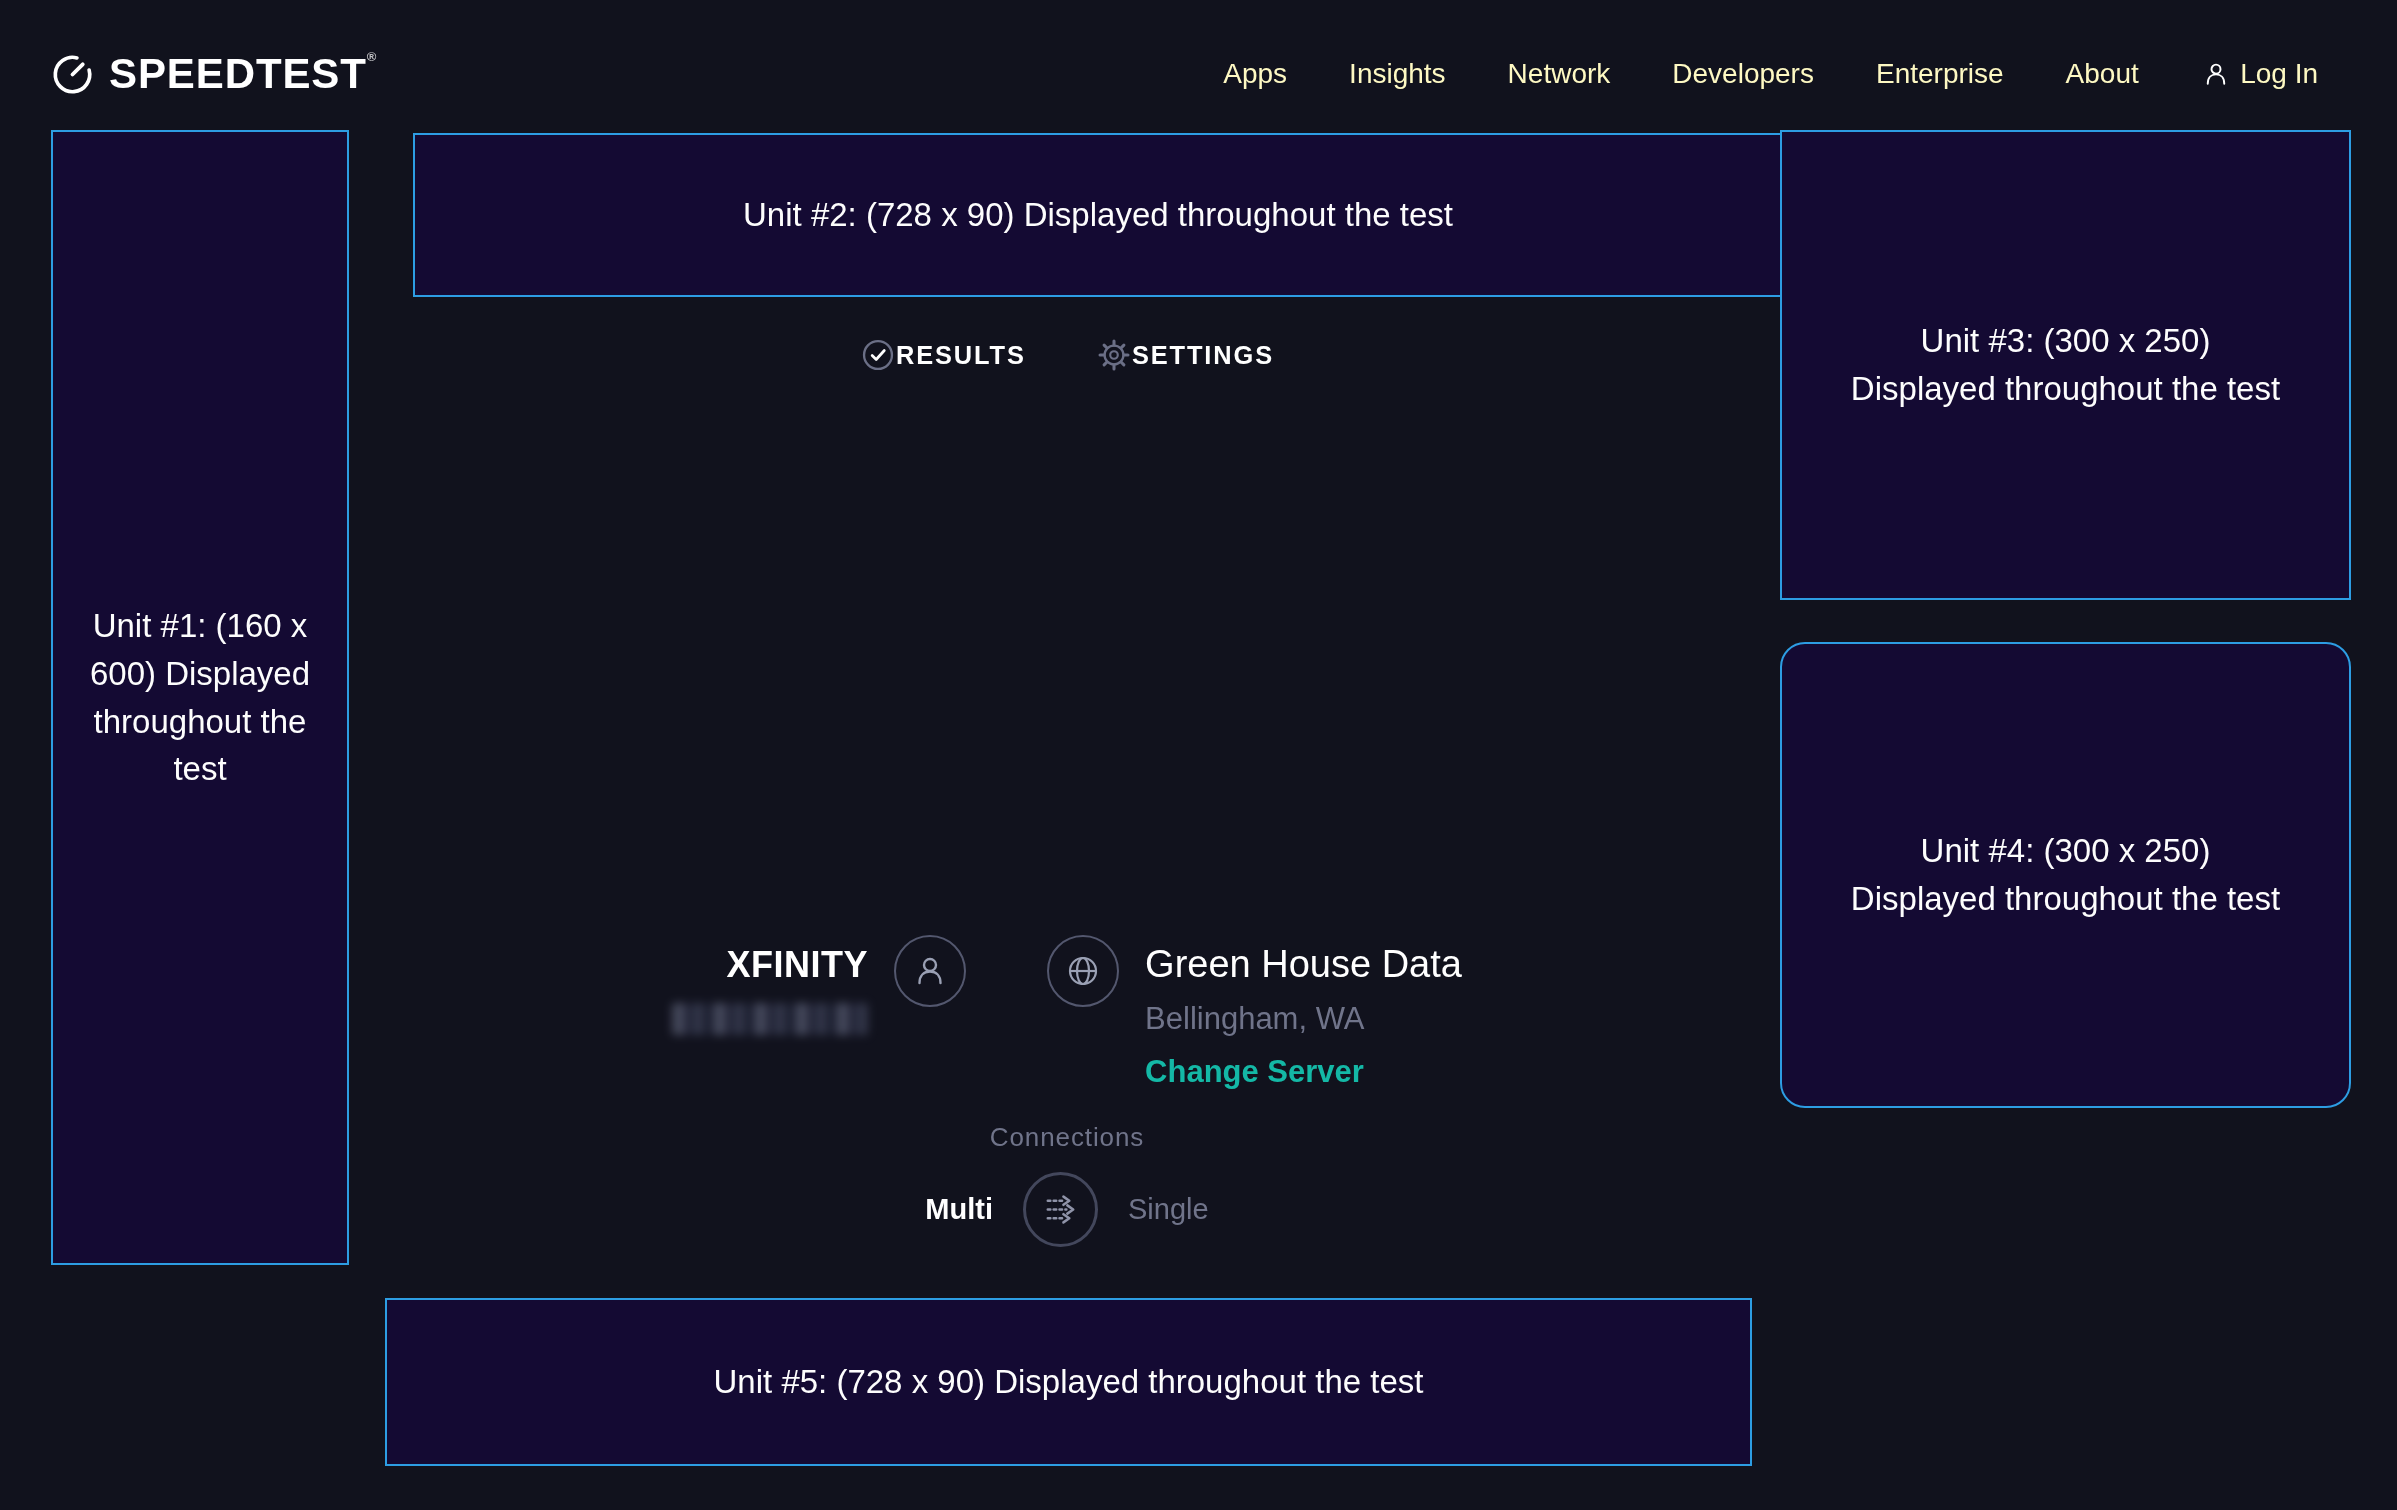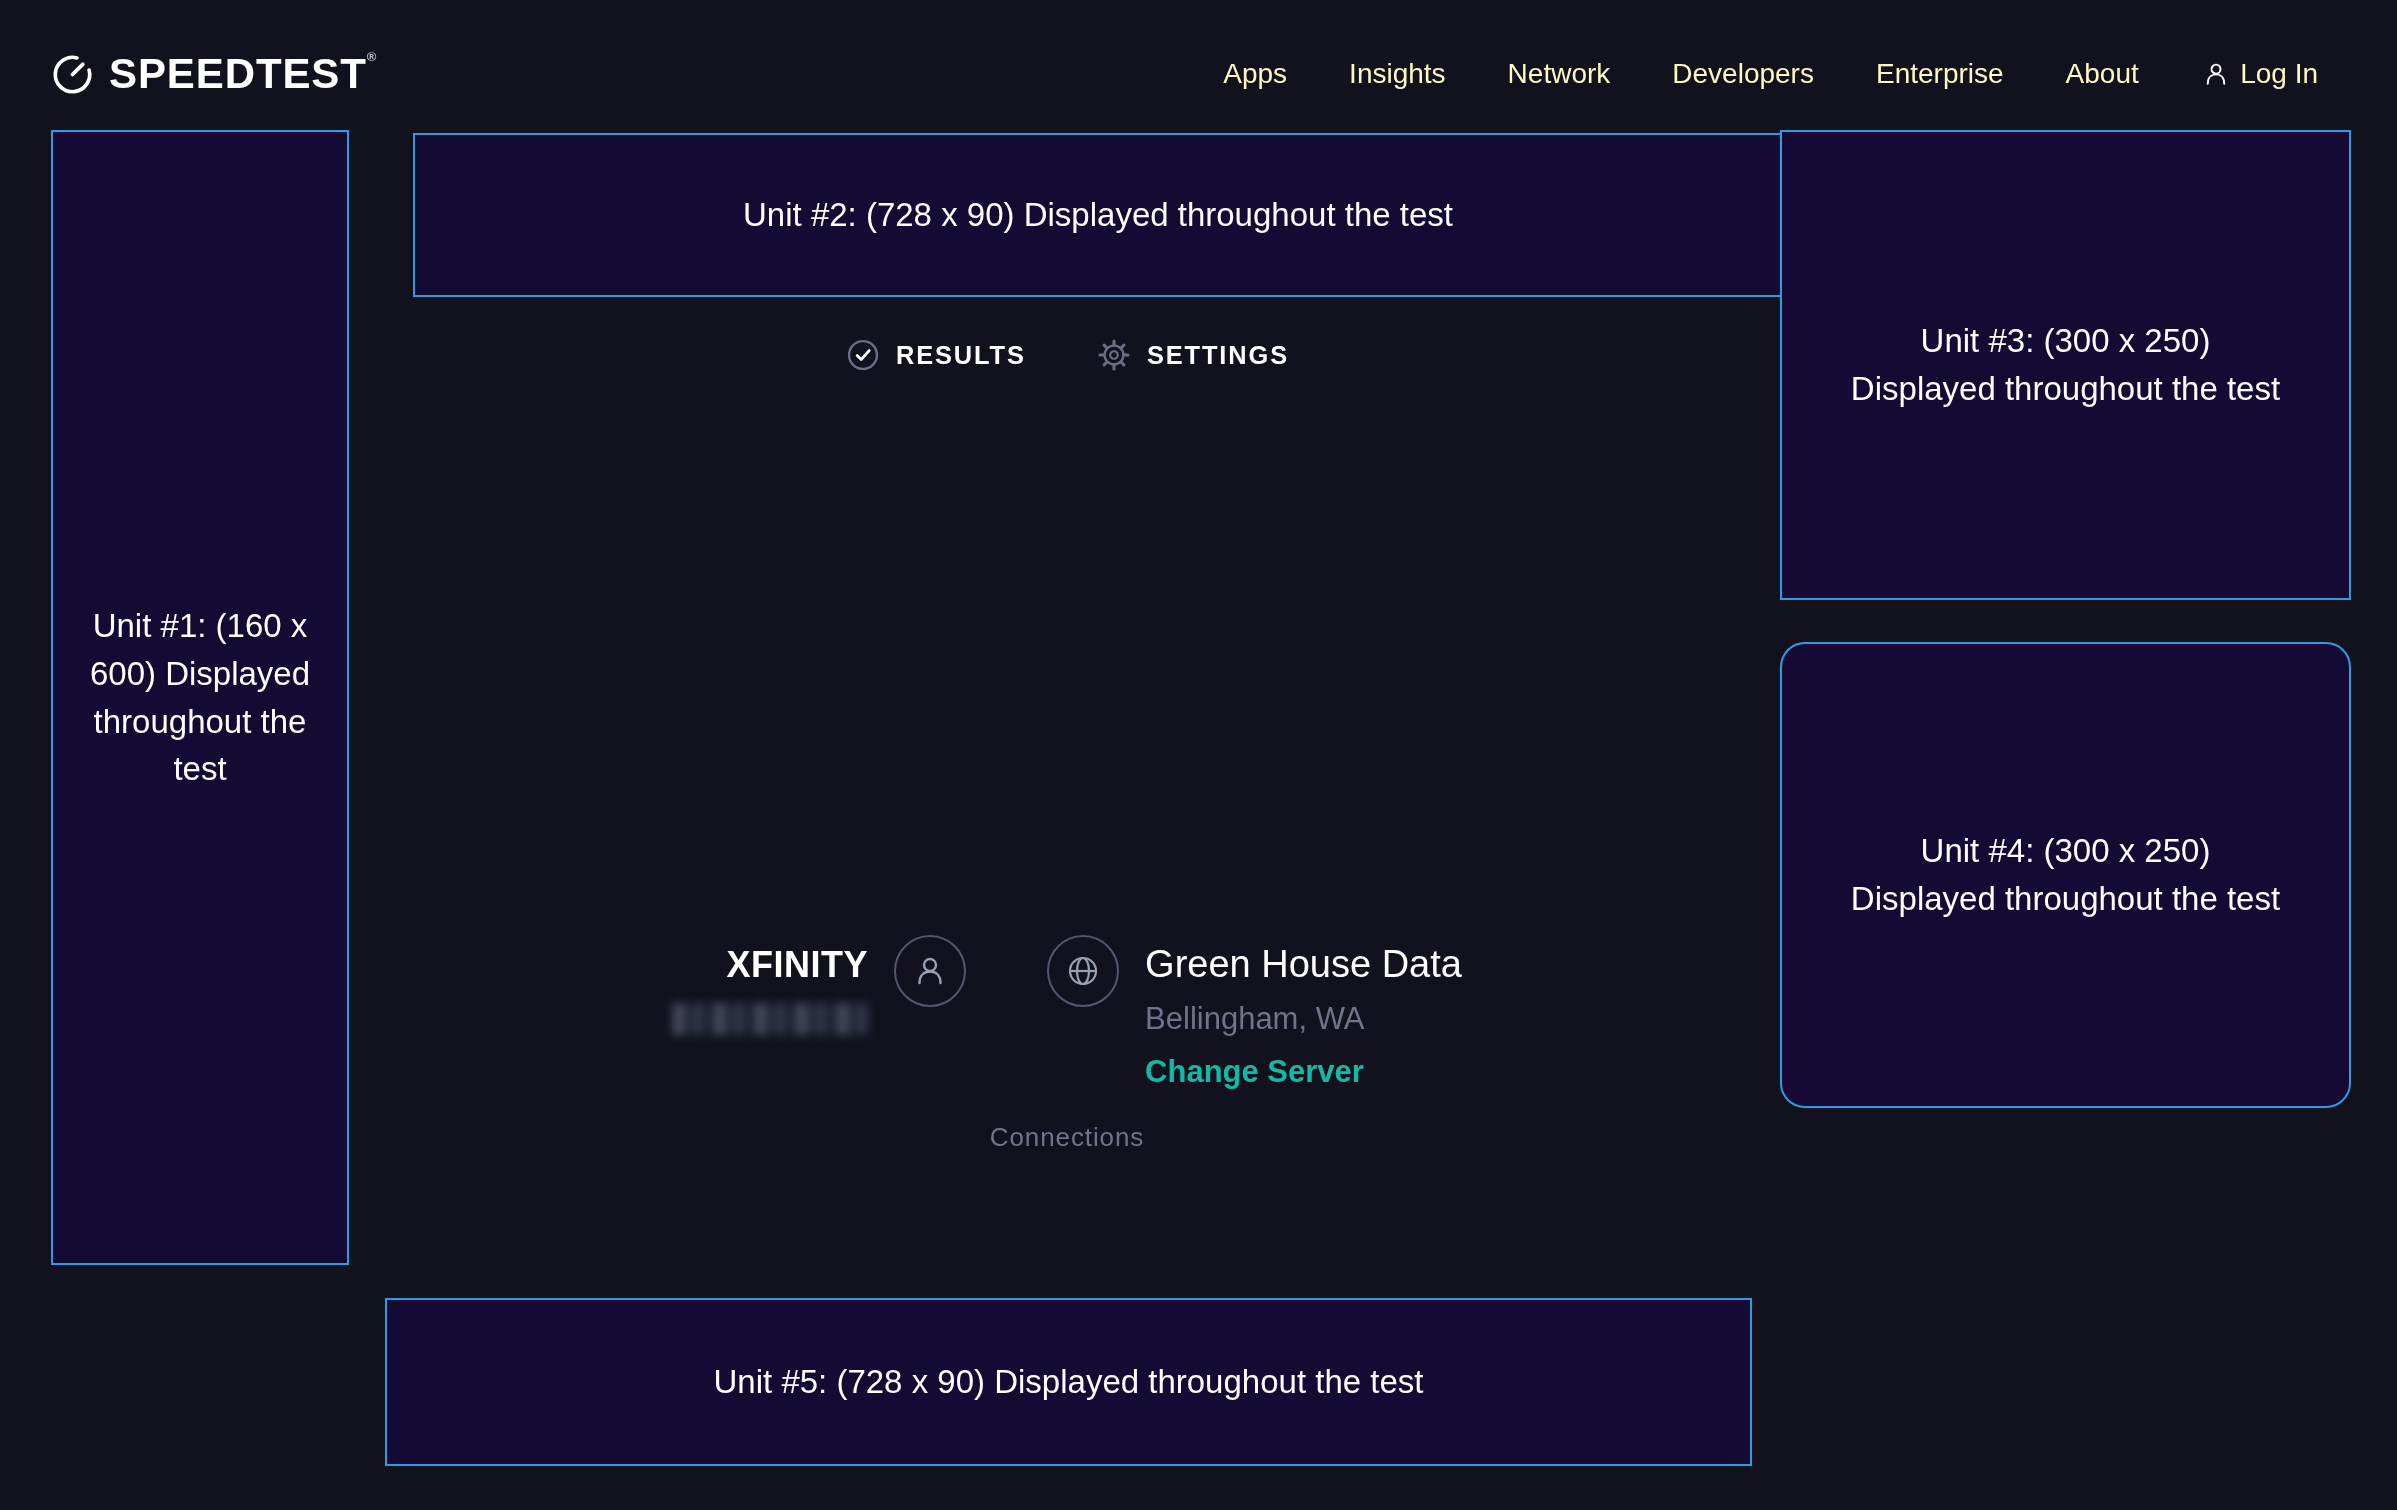--- a/index.html
+++ b/index.html
@@ -40,21 +40,21 @@
   .ad3 .ad-inner { width:443px; }
   .ad4 { left:1780px; top:642px; width:571px;  height:466px;border-radius:25px; }
   .ad4 .ad-inner { width:443px; }
   .ad5 { left:385px; top:1298px; width:1367px; height:168px; }
 
   
   .tabs {
     position:absolute; top:337px; left:382px; width:1370px;
     display:flex; justify-content:center; align-items:center; gap:70px;
   }
-  .tab { display:flex; align-items:center; gap:15px; cursor:pointer; }
+  .tab { display:flex; align-items:center; cursor:pointer; }
   .tab-label { font-size:25.4px; font-weight:700; letter-spacing:1.9px; color:#fff; }
   .tab svg { width:36px; height:36px; }
 
   
   .go-wrap { position:absolute; left:880px; top:494px; width:367px; height:367px; cursor:pointer; }
   .go-rings { position:absolute; left:0; top:0; width:367px; height:367px; }
   .go-label {
     position:absolute; left:0; top:0; width:367px; height:367px;
     display:flex; align-items:center; justify-content:center;
     font-size:81px; font-weight:600; letter-spacing:5.6px; color:#fff;
@@ -195,16 +195,32 @@
       <div class="server-col">
         <div class="server-name">Green House Data</div>
         <div class="server-loc">Bellingham, WA</div>
         <div class="server-change">Change Server</div>
       </div>
     </div>
   </div>
 
   <div class="connections">
     <div class="conn-label">Connections</div>
+    <div class="conn-row">
+      <span class="conn-multi">Multi</span>
+      <div class="conn-toggle">
+        <svg viewBox="0 0 44 44" fill="none" stroke="#8f93a8">
+          <g stroke-width="2.6" stroke-linecap="round" stroke-linejoin="round">
+            <line x1="9" y1="13" x2="24" y2="13" stroke-dasharray="2.6 3.4"></line>
+            <path d="M25 8.8 L31 13 L25 17.2"></path>
+            <line x1="9" y1="22" x2="28" y2="22" stroke-dasharray="2.6 3.4"></line>
+            <path d="M29 17.8 L35 22 L29 26.2"></path>
+            <line x1="9" y1="31" x2="24" y2="31" stroke-dasharray="2.6 3.4"></line>
+            <path d="M25 26.8 L31 31 L25 35.2"></path>
+          </g>
+        </svg>
+      </div>
+      <span class="conn-single">Single</span>
+    </div>
   </div>
 
 </div>
 
 
 </body></html>

